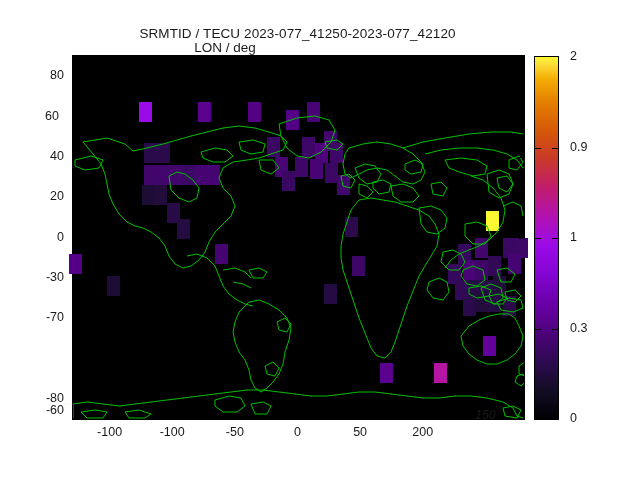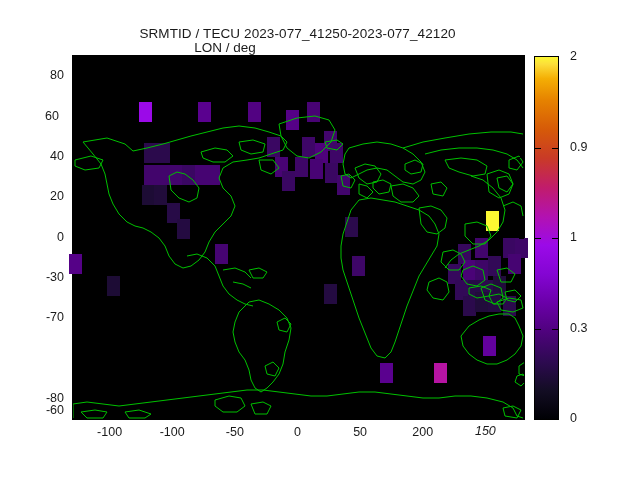--- a/index.html
+++ b/index.html
@@ -269,19 +269,19 @@
     <div class="ytick" style="right: 576px; top: 276.833px;">-30</div>
     <div class="ytick" style="right: 576px; top: 317.167px;">-70</div>
     <div class="ytick" style="right: 576px; top: 371px; margin-top: 39px;">-60</div>
     <div class="ytick" style="right: 576px; top: 397.833px;">-80</div>
     <div class="xtick" style="left: 109.583px; top: 425px; transform: translateX(-50%);">-100</div>
     <div class="xtick" style="left: 172.222px; top: 425px; transform: translateX(-50%);">-100</div>
     <div class="xtick" style="left: 234.861px; top: 425px; transform: translateX(-50%);">-50</div>
     <div class="xtick" style="left: 297.5px; top: 425px; transform: translateX(-50%);">0</div>
     <div class="xtick" style="left: 360.139px; top: 425px; transform: translateX(-50%);">50</div>
     <div class="xtick" style="left: 422.778px; top: 425px; transform: translateX(-50%);">200</div>
-    <div class="xtick" style="left: 485.417px; top: 424px; transform: translateX(-50%); font-style: italic;">150</div>
+    <div class="xtick" style="left: 485.417px; top: 408px; transform: translateX(-50%); font-style: italic;">150</div>
     <div class="cbtick" style="top: 418px;">0</div>
     <div class="cbtick" style="top: 327.5px;">0.3</div>
     <div class="cbtick" style="top: 237px;">1</div>
     <div class="cbtick" style="top: 146.5px;">0.9</div>
     <div class="cbtick" style="top: 56px;">2</div>
   </div>
 
 </body></html>

